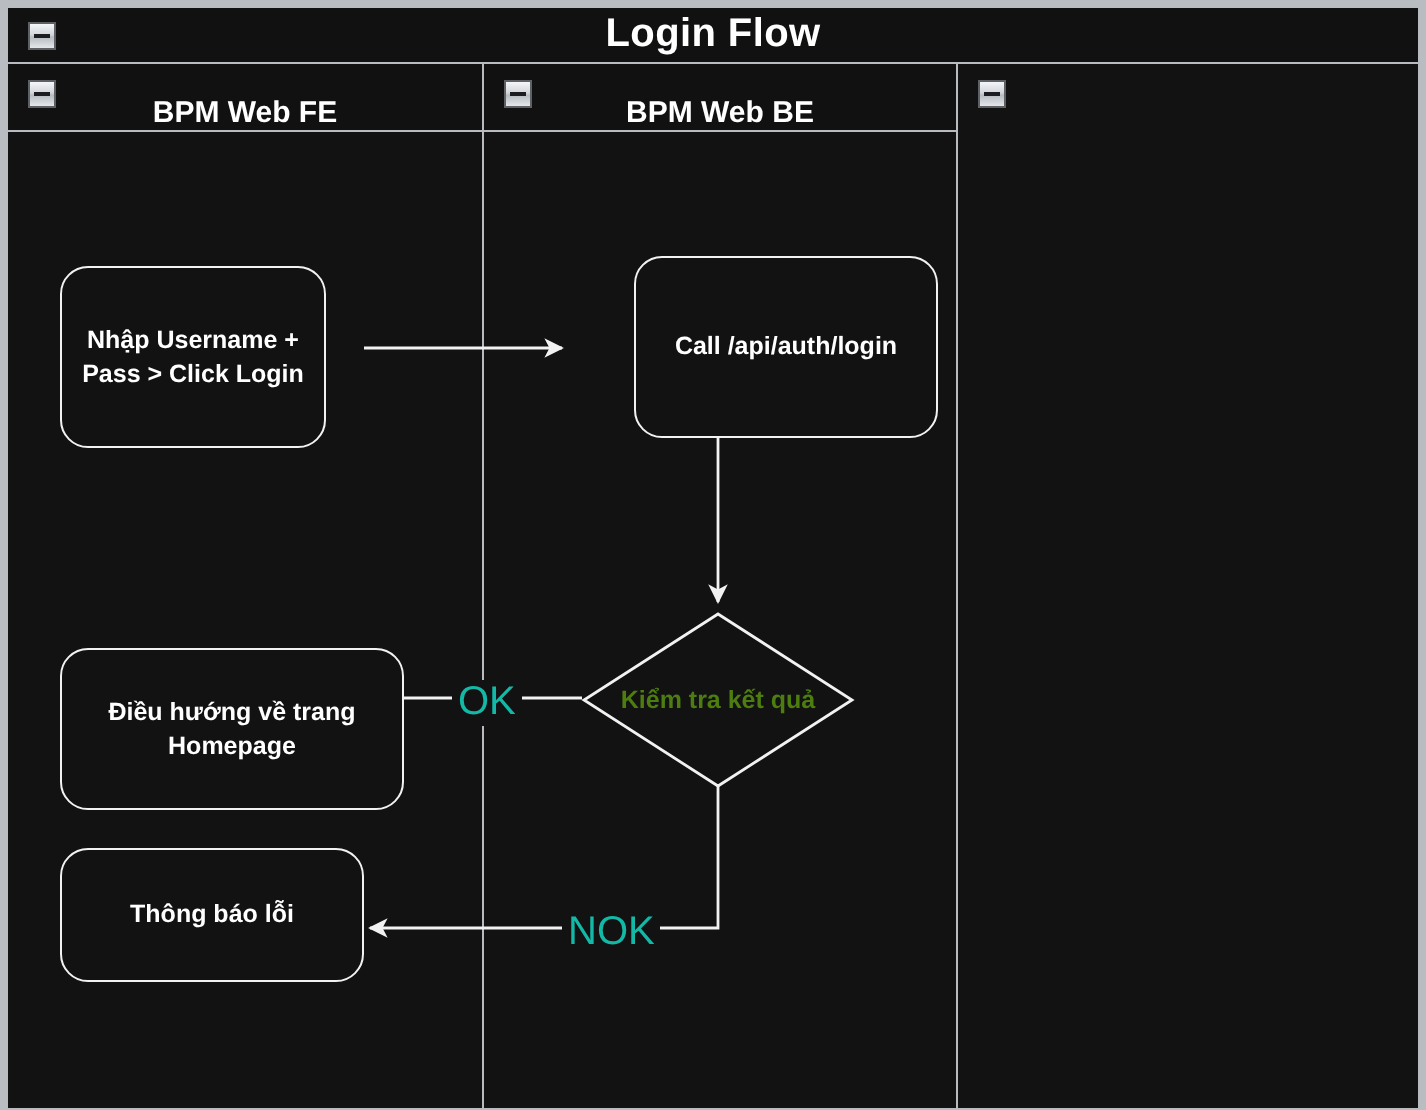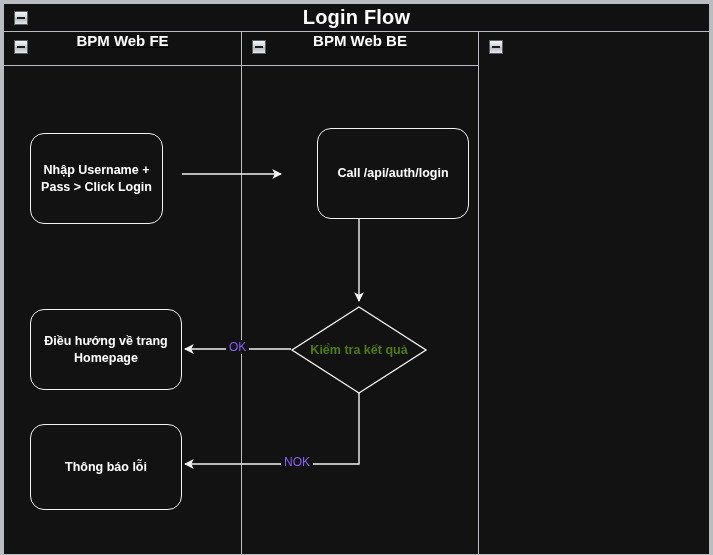--- a/index.html
+++ b/index.html
@@ -53,23 +53,22 @@
 
   
   .lane-head {
     position: absolute;
     top: 28px;
     height: 34px;
     background: #111111;
     border-bottom: 1px solid #b8bcc0;
     box-sizing: border-box;
     display: flex;
-    align-items: flex-start;
-    justify-content: center;
-    text-decoration: underline;
+    align-items: flex-end;
+    justify-content: center;
   }
   .lane-head .lane-text {
     color: #ffffff;
     font-size: 15px;
     font-weight: bold;
   }
 
   
   .collapse-icon {
     position: absolute;
@@ -144,22 +143,22 @@
   .connectors {
     position: absolute;
     left: 0;
     top: 0;
     width: 707px;
     height: 552px;
     pointer-events: none;
   }
   .edge-label {
     position: absolute;
-    color: #8b5cf6;
-    font-size: 12px;
+    color: #14b8a6;
+    font-size: 20px;
     font-weight: normal;
     background: #121212;
     padding: 0 3px;
     white-space: nowrap;
   }
 </style>
 </head>
 <body>
 
 <div id="canvas">
@@ -210,19 +209,19 @@
 
     <div class="node" style="left:277px; top:124px; width:152px; height:91px;margin-left:36px;">Call /api/auth/login</div>
 
     <div class="decision" style="left:287px; top:302px; width:136px; height:88px;">
       <svg width="136" height="88" viewBox="0 0 136 88">
         <polygon points="68,1 135,44 68,87 1,44" fill="#121212" stroke="#f2f2f2" stroke-width="1.4"></polygon>
       </svg>
       <span class="decision-label">Kiểm tra kết quả</span>
     </div>
 
-    <div class="node" style="left:26px; top:305px; width:152px; height:81px;">Điều hướng về trang
+    <div class="node" style="left:26px; top:320px; width:172px; height:81px;">Điều hướng về trang
 Homepage</div>
 
-    <div class="node" style="left:26px; top:420px; width:152px; height:86px;text-align:center;">Thông báo lỗi</div>
+    <div class="node" style="left:26px; top:420px; width:152px; height:67px;text-align:center;">Thông báo lỗi</div>
 
   </div>
 </div>
 
 </body></html>

